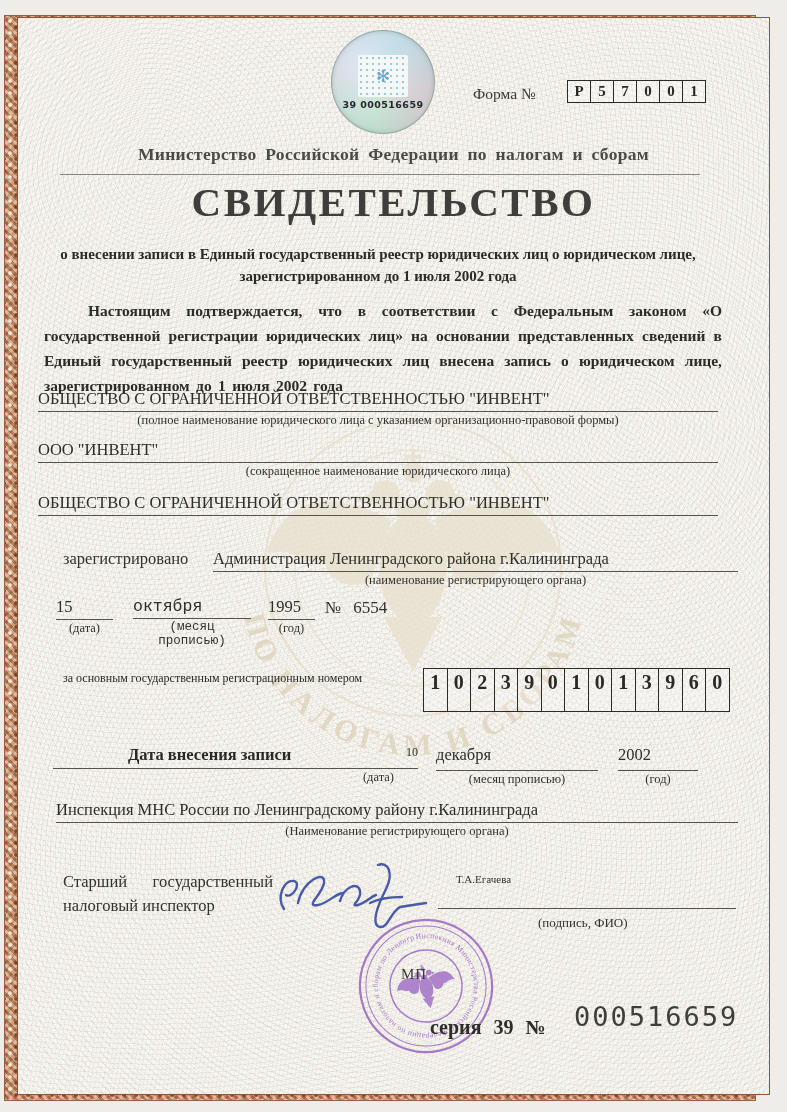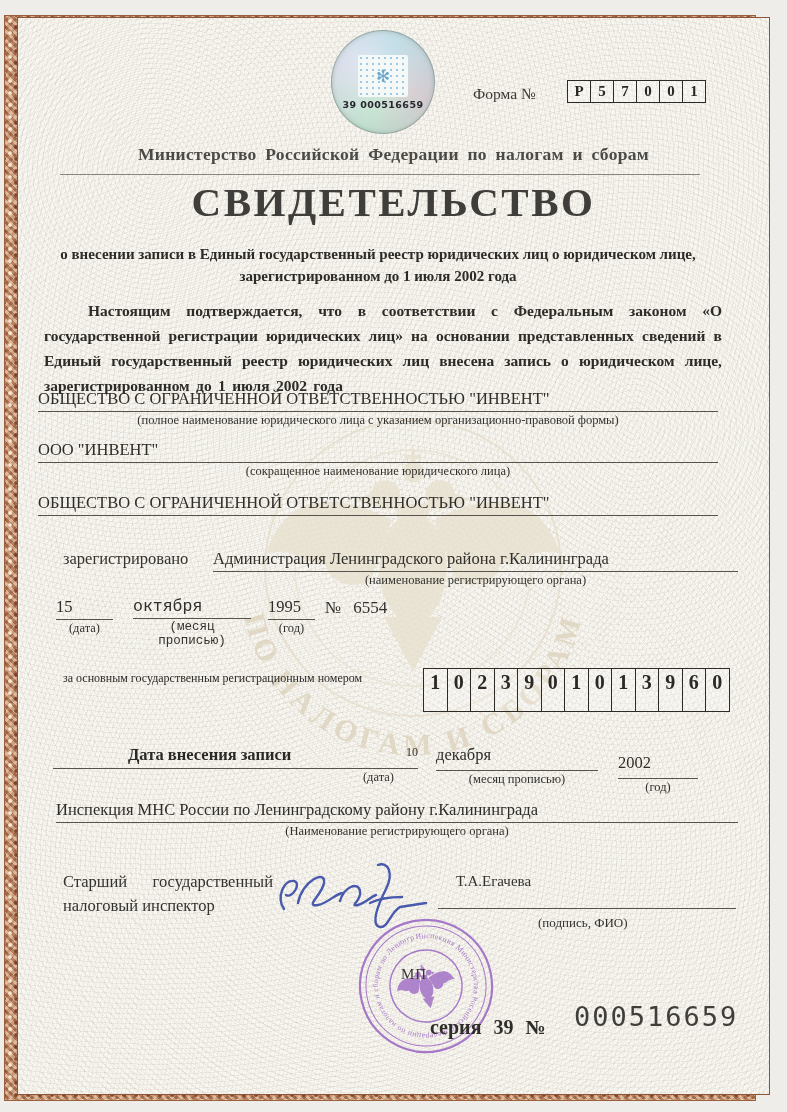--- a/index.html
+++ b/index.html
@@ -107,28 +107,28 @@
   
   .entry-main{left:35px;top:727px;width:365px;}
   .entry-main .line{display:flex;border-bottom:1px solid #57534b;padding-bottom:3px;align-items:flex-start;}
   .entry-main .line .lbl{font-weight:bold;font-size:16.5px;margin-left:75px;color:#2b2926;}
   .entry-main .line .sp{flex:1;}
   .entry-main .line .val{font-size:12px;}
   .entry-main .caption{text-align:right;padding-right:24px;font-size:12.5px;margin-top:1px;}
   .f-emonth{left:418px;top:727px;width:162px;}
   .f-emonth .value{font-weight:normal;padding-bottom:5px;}
   .f-eyear{left:600px;top:727px;width:80px;}
-  .f-eyear .value{padding-bottom:5px;margin-top:8px;}
+  .f-eyear .value{padding-bottom:5px;}
 
   .f-auth{left:38px;top:782px;width:682px;}
 
   
   .sig-label{left:45px;top:852px;width:210px;font-size:16.5px;line-height:1.45;}
   .sig-label .l1{text-align:justify;text-align-last:justify;}
-  .sig-name{left:438px;top:855px;font-size:15px;}
+  .sig-name{left:438px;top:855px;font-size:11px;}
   .sig-line{left:420px;top:890px;width:298px;height:1px;background:#57534b;}
   .sig-caption{left:520px;top:897px;font-size:13px;}
   .sig-script{left:256px;top:833px;}
 
   .mp-mark{left:383px;top:948px;font-size:15px;color:#3a3833;letter-spacing:1px;}
   .stamp{left:338px;top:898px;opacity:.88;}
 
   .series-label{left:412px;top:990px;font-size:20px;font-weight:bold;word-spacing:7px;color:#2f2d29;margin-top:8px;}
   .series-num{left:556px;top:983px;font-family:"DejaVu Sans Mono",monospace;
     font-size:27px;color:#403e3a;letter-spacing:2px;}

